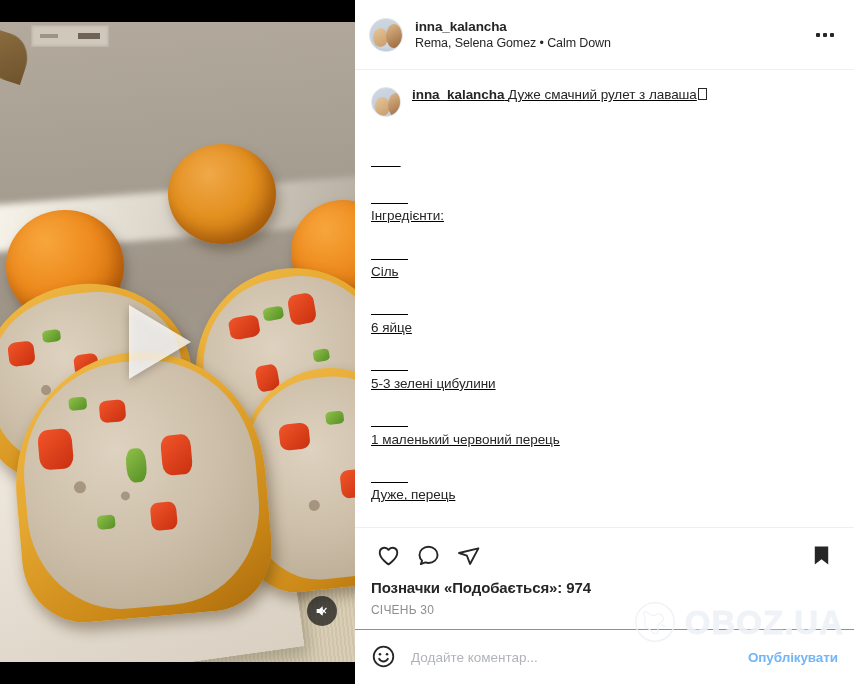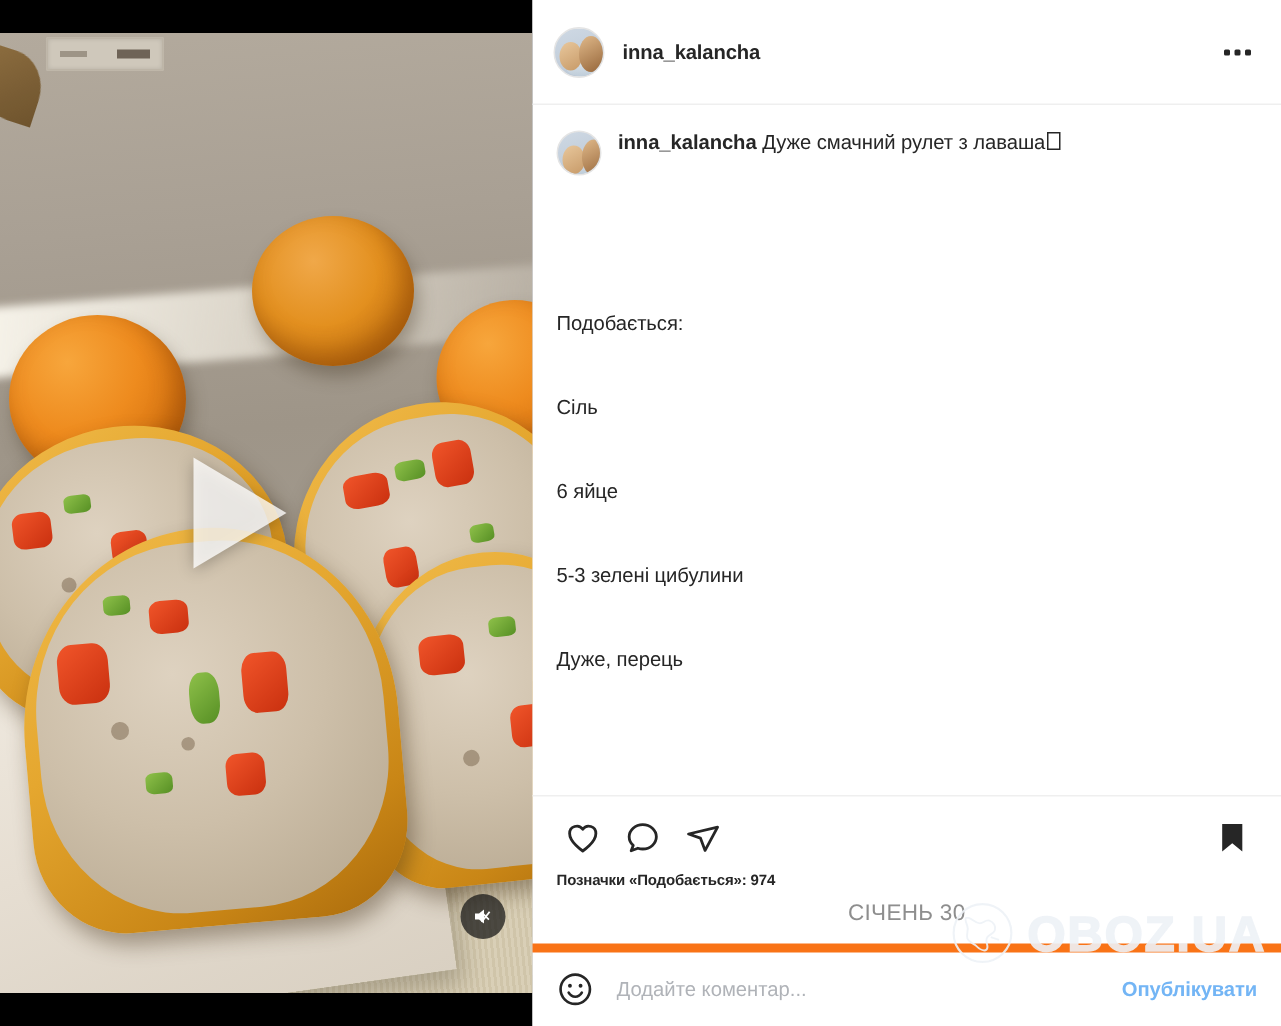--- a/index.html
+++ b/index.html
@@ -185,20 +185,21 @@
     margin-left:auto; width: 30px; height: 30px;
     display:flex; align-items:center; justify-content:center; gap:3px;
   }
   .dots b { width: 4px; height: 4px; background:#262626; border-radius:1px; display:block; }
 
   .pbody {
     flex: 1 1 auto;
     overflow: hidden;
     padding: 16px 16px 0 16px;
     position: relative;
+    text-decoration: underline;
   }
   .caprow { display:flex; gap: 11px; align-items:flex-start; }
   .cap-av {
     width: 30px; height: 30px; flex: 0 0 30px; margin-top:1px;
   }
   .captext {
     font-size: 13.5px; line-height: 18.5px; color:#262626;
     letter-spacing:-.05px; word-wrap:break-word;
   }
   .captext .uname { font-weight:700; }
@@ -216,33 +217,32 @@
 
   .pactions {
     flex: 0 0 auto;
     border-top: 1px solid #efefef;
     padding: 10px 16px 0 16px;
   }
   .arow { display:flex; align-items:center; }
   .aicon { width: 34px; height: 34px; display:flex; align-items:center; justify-content:center; margin-right: 6px; }
   .aspacer { flex:1 1 auto; }
   .likes {
-    font-size: 10px; font-weight: 700; color:#262626;
+    font-size: 15px; font-weight: 700; color:#262626;
     margin-top: 7px; letter-spacing:-.1px;
   }
   .date {
-    font-size: 15px; color:#8e8e8e; margin-top: 7px;
+    font-size: 12px; color:#8e8e8e; margin-top: 7px;
     letter-spacing:.2px; text-transform: uppercase;
     padding-bottom: 12px;
-    text-align: center;
   }
 
   .pcomment {
     flex: 0 0 55px;
-    border-top: 6px solid #f97316;
+    border-top: 1px solid #f97316;
     display:flex; align-items:center;
     padding: 0 16px;
   }
   .emoji-btn { width: 26px; height: 26px; flex: 0 0 26px; }
   .cinput {
     flex: 1 1 auto; border:none; outline:none;
     font-size: 13.5px; color:#262626; margin-left: 14px;
     font-family: inherit; background: transparent;
   }
   .cinput::placeholder { color:#b0b3b8; }
@@ -339,20 +339,21 @@
   <div class="panel">
 
     <div class="pheader">
       <div class="avatar">
         <i class="av-c"></i>
           <i class="av-a"></i>
           <i class="av-b"></i>
       </div>
       <div class="hmeta">
         <span class="huser">inna_kalancha</span>
+        <span class="hsong">Rema, Selena Gomez • Calm Down</span>
       </div>
       <div class="dots">
         <b></b>
           <b></b>
           <b></b>
       </div>
     </div>
 
     <div class="pbody">
       <div class="caprow">
@@ -362,24 +363,25 @@
             <i class="av-b"></i>
         </div>
         <div class="captext">
           <span class="uname">inna_kalancha</span>
           <span>Дуже смачний рулет з лаваша</span><span class="tofu"></span>
         </div>
       </div>
 
       <div class="capbody">
         <div class="para">
-          <div>Подобається:</div>
+          <div>Інгредієнти:</div>
           <div>Сіль</div>
           <div>6 яйце</div>
           <div>5-3 зелені цибулини</div>
+          <div>1 маленький червоний перець</div>
           <div>Дуже, перець</div>
           
           
           
           
         </div>
         
         
         
         

